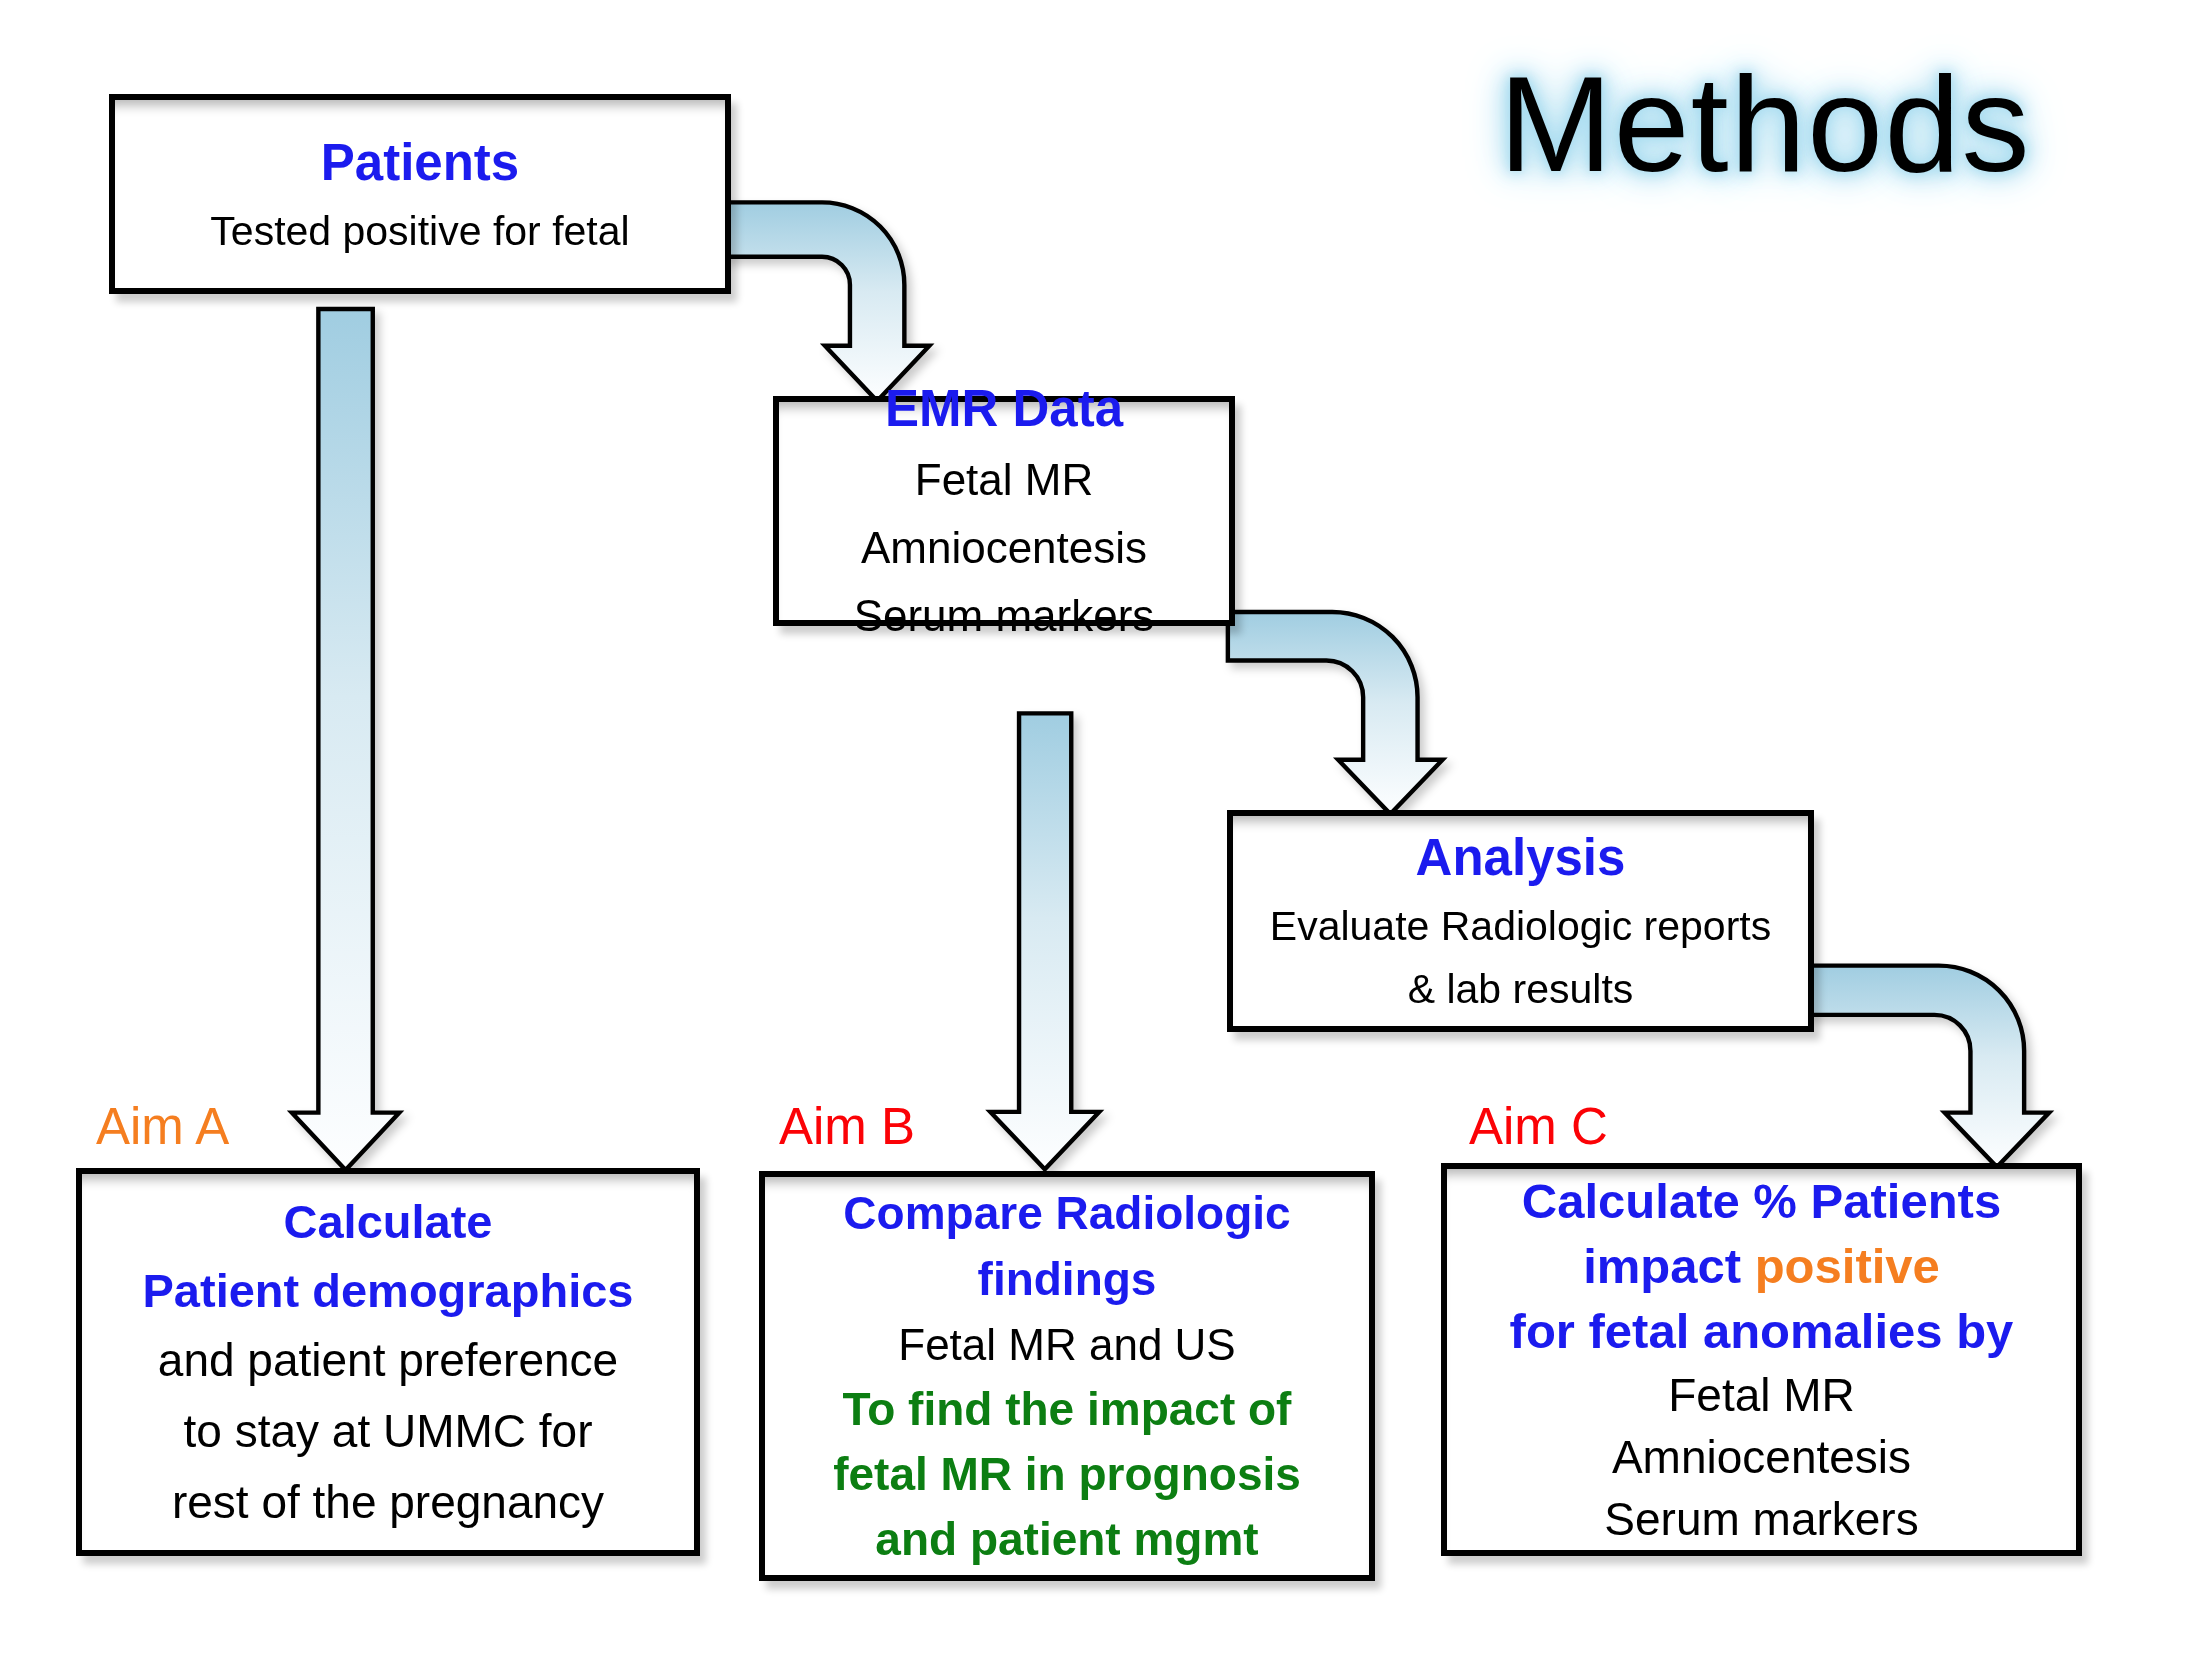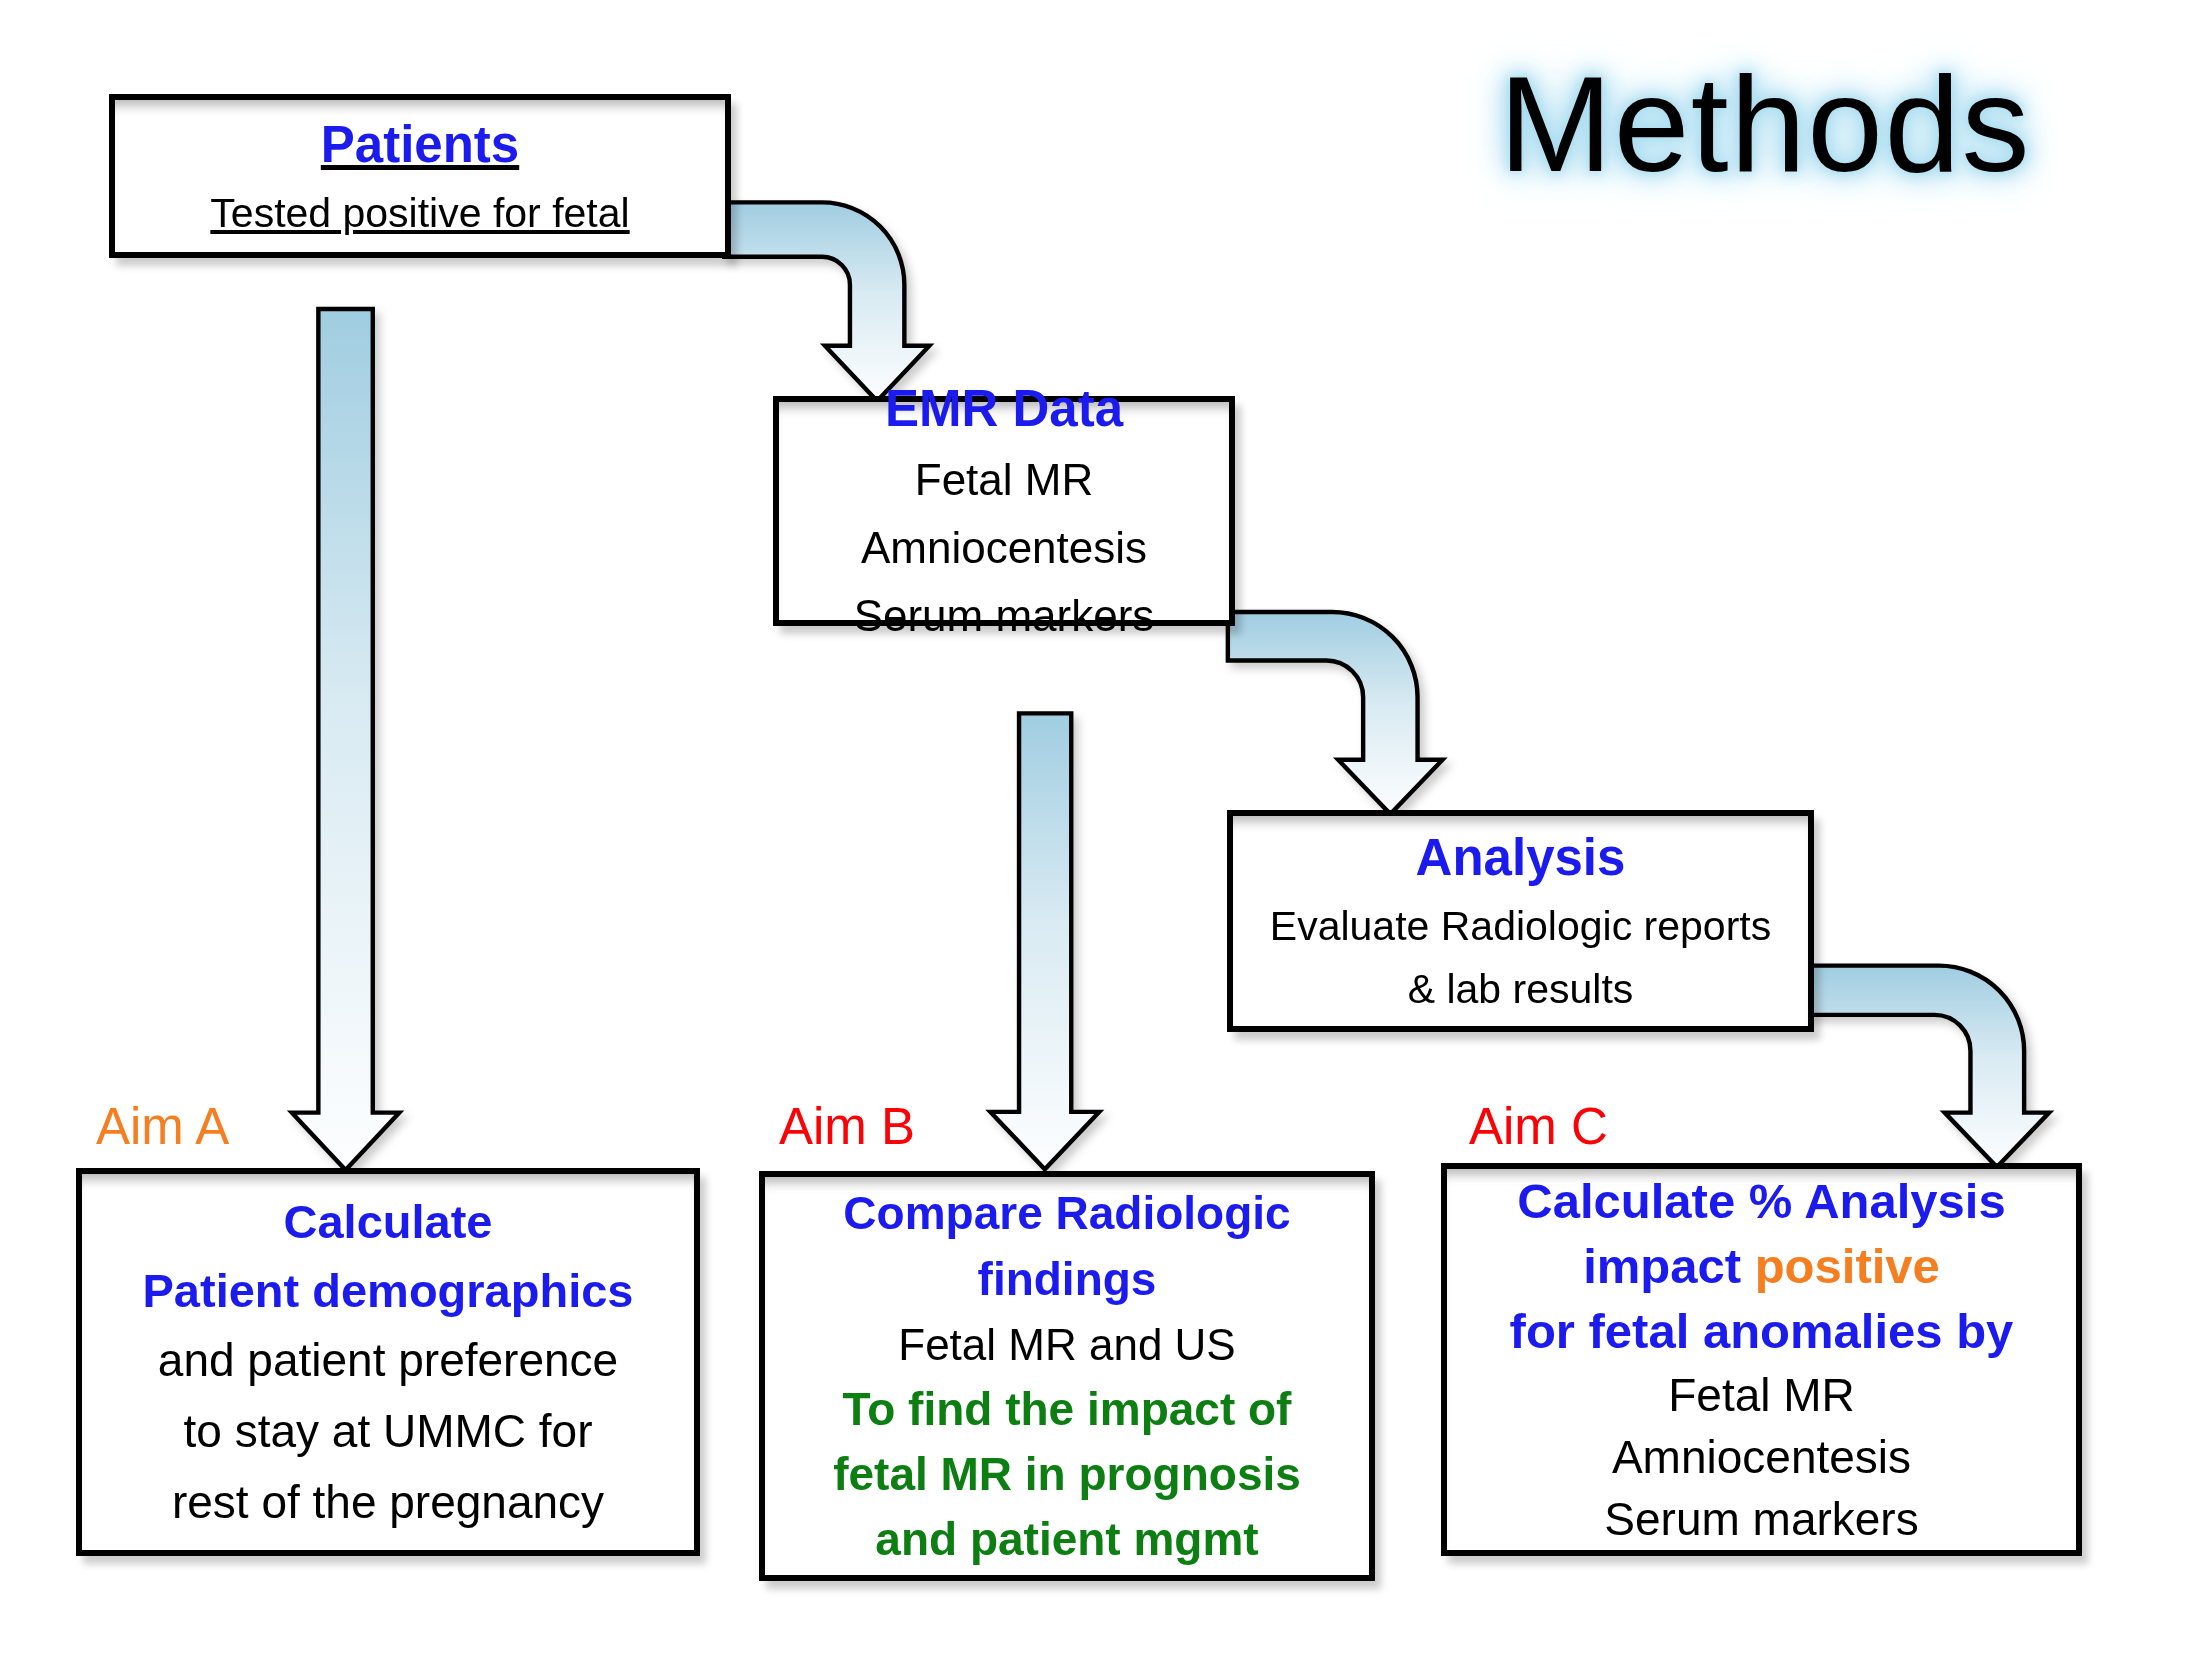--- a/index.html
+++ b/index.html
@@ -56,21 +56,21 @@
       inset 0 13.2px 10.3px -7.4px rgba(0,0,0,0.28),
       7.4px 8.8px 7.4px rgba(0,0,0,0.20);
   }
   .line { white-space: nowrap; }
   .t-blue   { color: var(--blue, #1b1bee); font-weight: bold; }
   .t-orange { color: var(--orange, #f57e20); }
   .t-green  { color: var(--green, #0c7e12); font-weight: bold; }
   .t-black  { color: #000000; }
 
   
-  .box-patients { left: 109px; top: 94px;  width: 622px; height: 164px; text-decoration: underline; }
+  .box-patients { left: 109px; top: 94px;  width: 622px; height: 200px; }
   .box-emr      { left: 773px; top: 396px; width: 462px; height: 230px; }
   .box-analysis { left: 1227px; top: 810px; width: 587px; height: 222px; }
   .box-patients .box-title, .box-emr .box-title, .box-analysis .box-title {
     font-size: 51px; line-height: 74px;
   }
   .box-patients .body { font-size: 41px; line-height: 63px; }
   .box-emr .body      { font-size: 44px; line-height: 68px; }
   .box-analysis .body { font-size: 41px; line-height: 63px; }
 
   
@@ -160,21 +160,21 @@
   <div class="box box-aim-b">
     <div class="line aim-title t-blue">Compare Radiologic</div>
     <div class="line aim-title t-blue">findings</div>
     <div class="line body t-black">Fetal MR and US</div>
     <div class="line highlight t-green">To find the impact of</div>
     <div class="line highlight t-green">fetal MR in prognosis</div>
     <div class="line highlight t-green">and patient mgmt</div>
   </div>
 
   <div class="box box-aim-c">
-    <div class="line aim-title t-blue">Calculate % Analysis</div>
+    <div class="line aim-title t-blue">Calculate % Patients</div>
     <div class="line aim-title"><span class="t-blue">impact </span><span class="t-orange" style="font-weight:bold">positive</span></div>
     <div class="line aim-title t-blue">for fetal anomalies by</div>
     <div class="line body t-black">Fetal MR</div>
     <div class="line body t-black">Amniocentesis</div>
     <div class="line body t-black">Serum markers</div>
   </div>
 
 </div>
 
 

